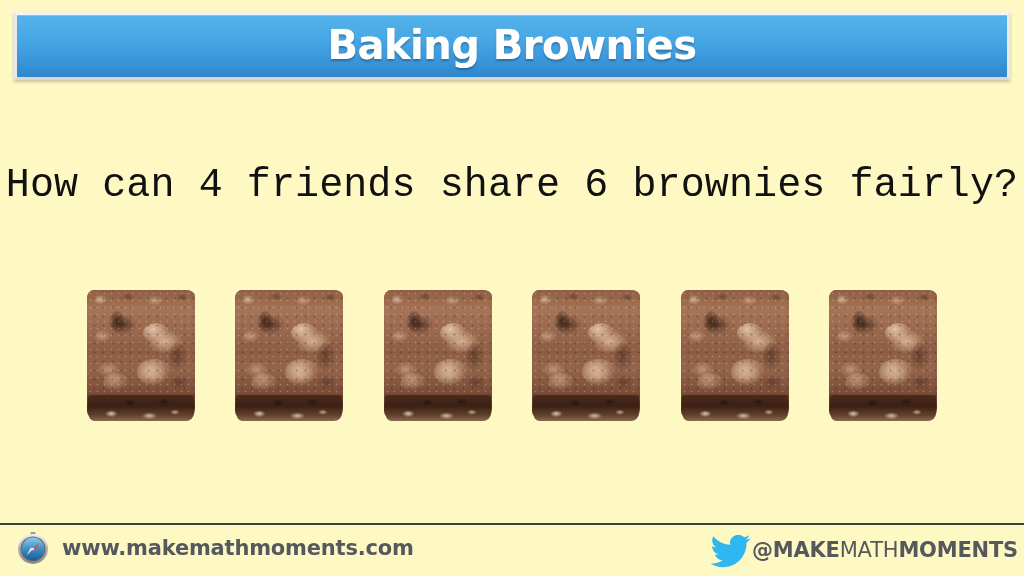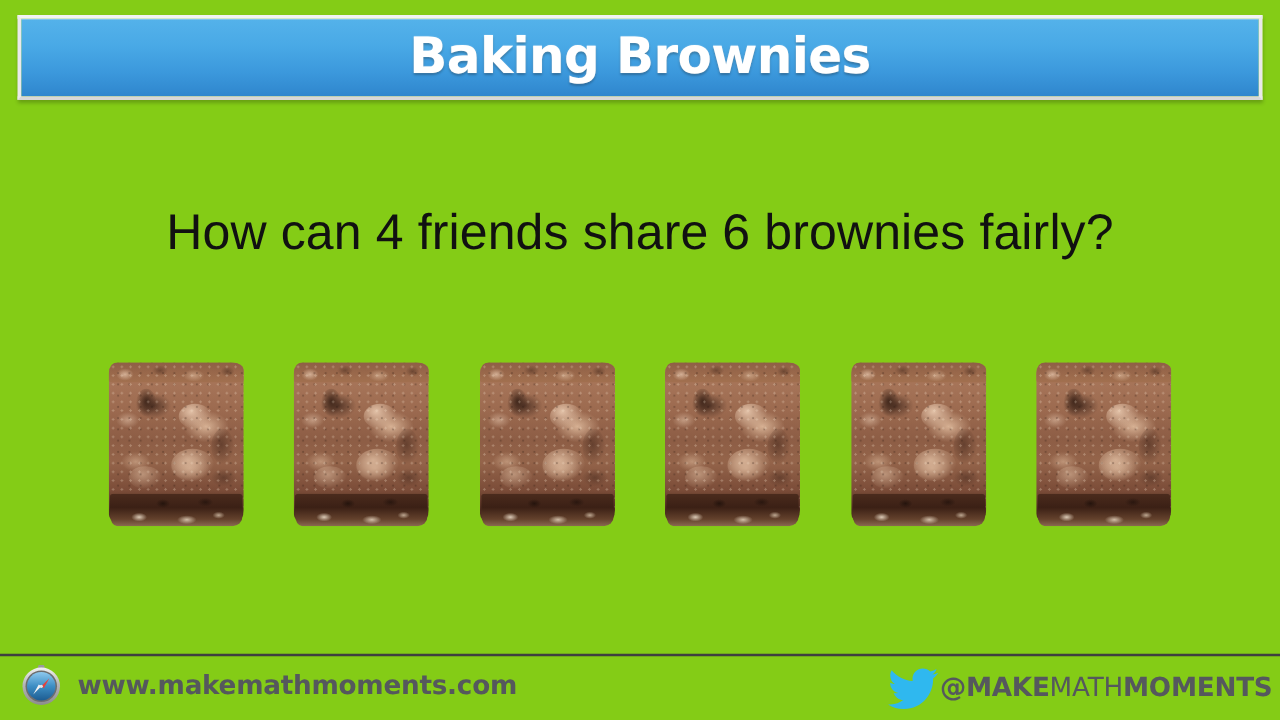--- a/index.html
+++ b/index.html
@@ -12,21 +12,21 @@
     height: 576px;
     position: relative;
     overflow: hidden;
     font-family: "Liberation Sans", sans-serif;
     -webkit-font-smoothing: antialiased;
   }
 
   .slide {
     position: absolute;
     inset: 0;
-    background: #84cc16;
+    background: #fef9c3;
   }
 
   
   .title-banner {
     position: absolute;
     left: 14px;
     top: 12px;
     width: 996px;
     height: 68px;
     box-sizing: border-box;
@@ -51,21 +51,21 @@
     transform: translateY(-1px);
   }
 
   
   .question {
     position: absolute;
     left: 0;
     right: 0;
     top: 163px;
     text-align: center;
-    font-family: Liberation Sans, sans-serif;
+    font-family: Liberation Mono, monospace;
     font-weight: normal;
     font-size: 40px;
     line-height: 1.15;
     color: #111111;
     letter-spacing: 0.1px;
   }
 
   
   .brownie-row {
     position: absolute;

